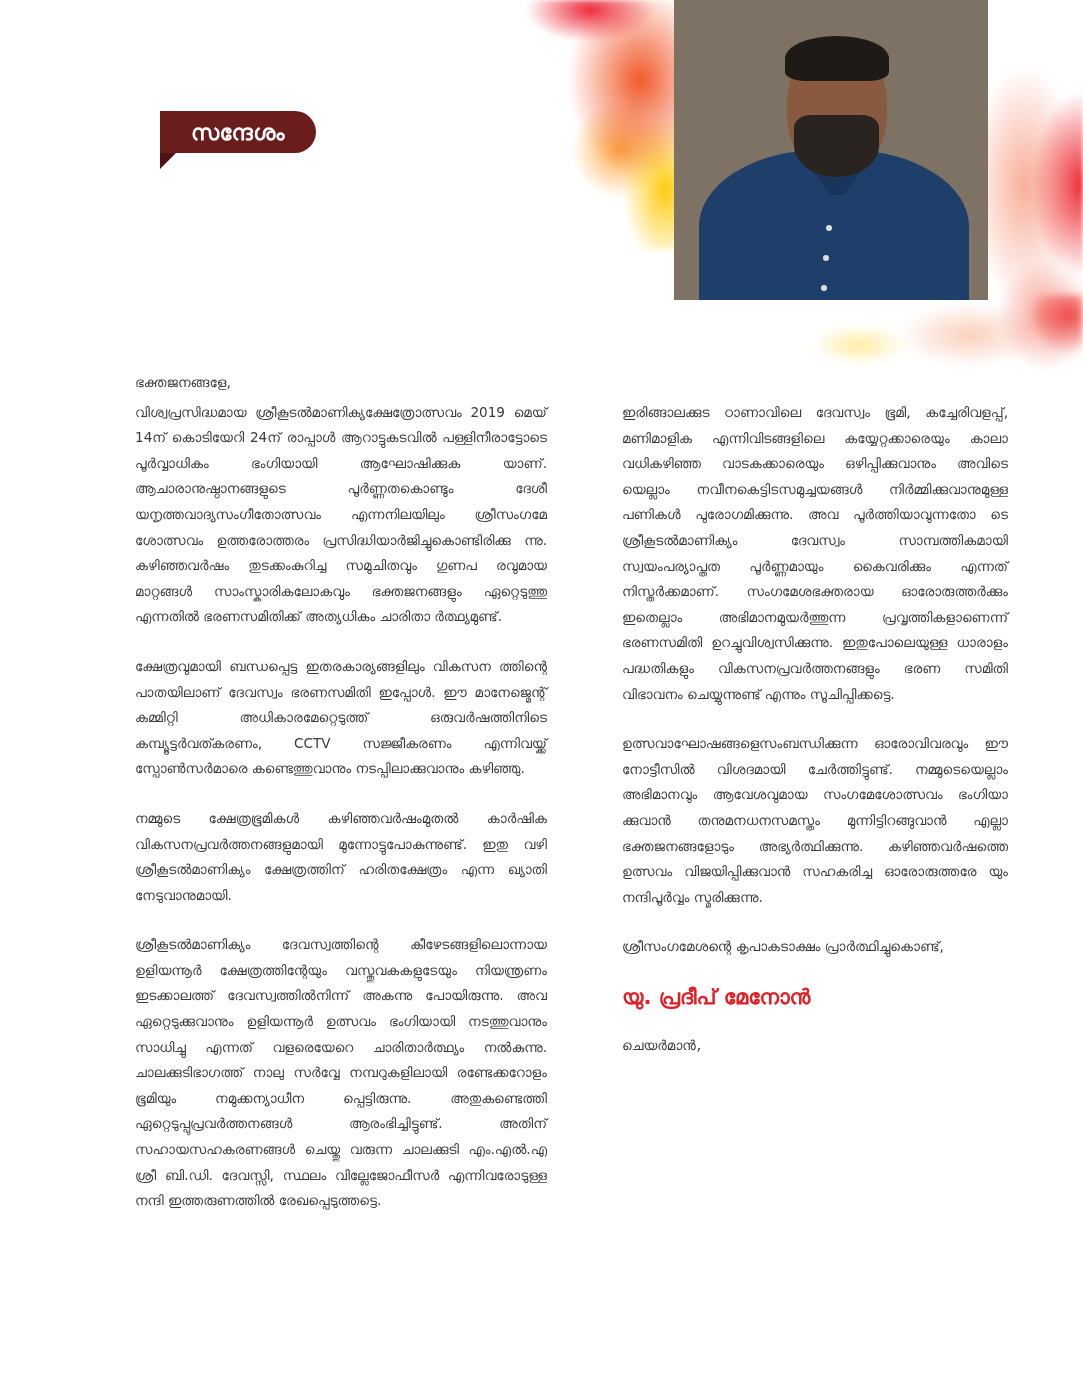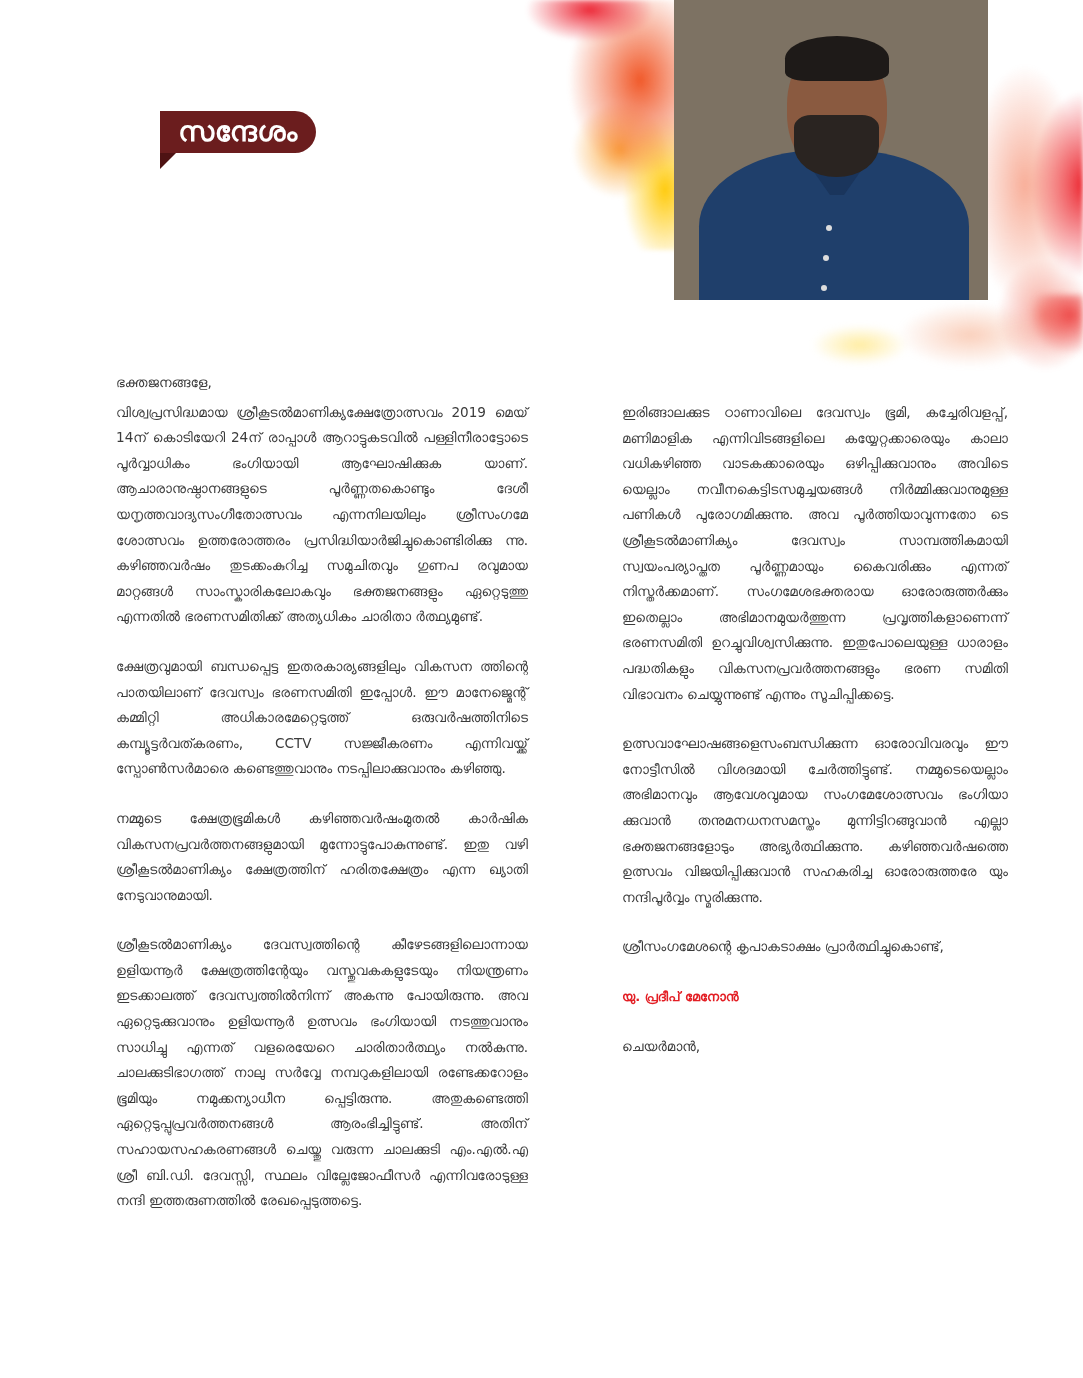--- a/index.html
+++ b/index.html
@@ -37,21 +37,21 @@
   .title-badge {
     position: absolute; left: 160px; top: 111px; width: 156px; height: 42px;
     background: #6b1d1e; border-radius: 0 21px 21px 0;
     display: flex; align-items: center; justify-content: center;
   }
   .title-badge::after {
     content: ""; position: absolute; left: 0; top: 42px;
     border-top: 16px solid #4e1213; border-right: 16px solid transparent;
   }
   .title-badge span {
-    color: #ffffff; font-weight: bold; font-size: 28px; letter-spacing: 0.5px;
+    color: #ffffff; font-weight: bold; font-size: 22px; letter-spacing: 0.5px;
     font-family: "DejaVu Sans", sans-serif;
   }
   
   .photo {
     position: absolute; left: 674px; top: 0; width: 314px; height: 300px;
     background: #7d7263; overflow: hidden;
   }
   .photo .head {
     position: absolute; left: 113px; top: 40px; width: 100px; height: 135px;
     background: #8a5a40; border-radius: 48% 48% 45% 45%;
@@ -71,26 +71,26 @@
   .photo .collar {
     position: absolute; left: 128px; top: 155px; width: 70px; height: 40px;
     background: #1a355c; clip-path: polygon(0 0, 100% 0, 60% 100%, 40% 100%);
   }
   .photo .button { position: absolute; width: 6px; height: 6px; background: #ddd; border-radius: 50%; }
   
   .col {
     position: absolute; font-size: 13.6px; line-height: 25.6px; text-align: justify;
     font-family: "DejaVu Sans", sans-serif; color: #3b3b3b;
   }
-  .col-left { left: 116px; top: 370px; width: 412px; }
+  .col-left { left: 135px; top: 370px; width: 412px; }
   .col-right { left: 622px; top: 396px; width: 386px; }
   .col p { margin: 4px 0 24px 0; }
   .col p.greet { margin: 0; }
-  .sign-name { color: #e31e24; font-weight: bold; font-size: 13px; margin: 0; line-height: 26px; }
-  .sign-line { margin: 0; }
+  .sign-name { color: #e31e24; font-weight: bold; font-size: 21px; margin: 0; line-height: 26px; }
+  .sign-line { margin: 0; font-family: Liberation Mono, monospace; }
 </style>
 </head>
 <body>
 
 <div class="splash-left"></div>
 <div class="splash-right"></div>
 <div class="splash-bottom"></div>
 
 <div class="title-badge">
   <span>സന്ദേശം</span>

